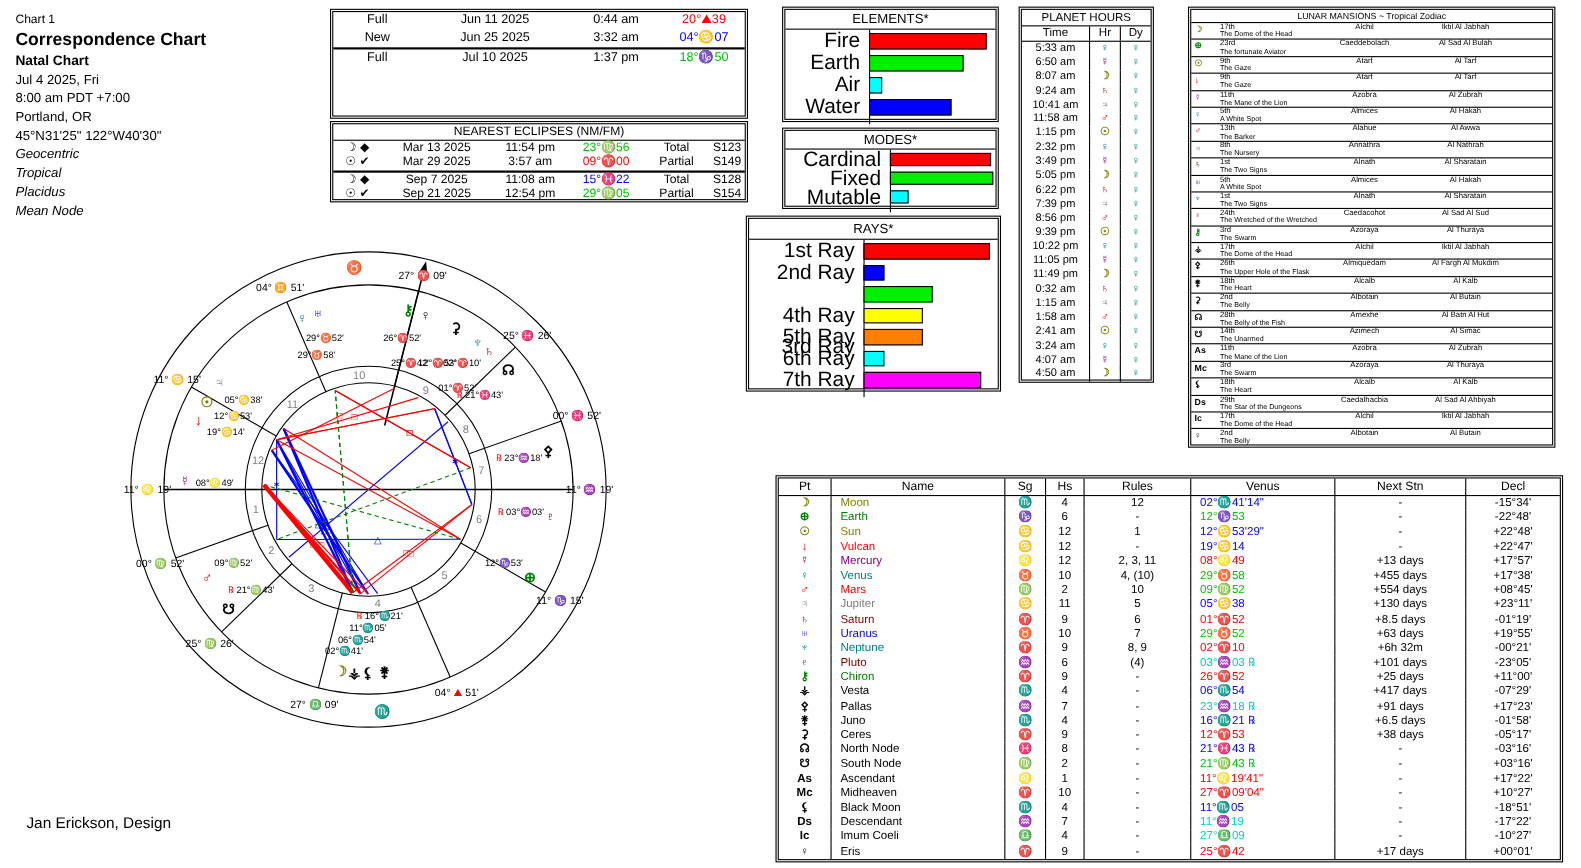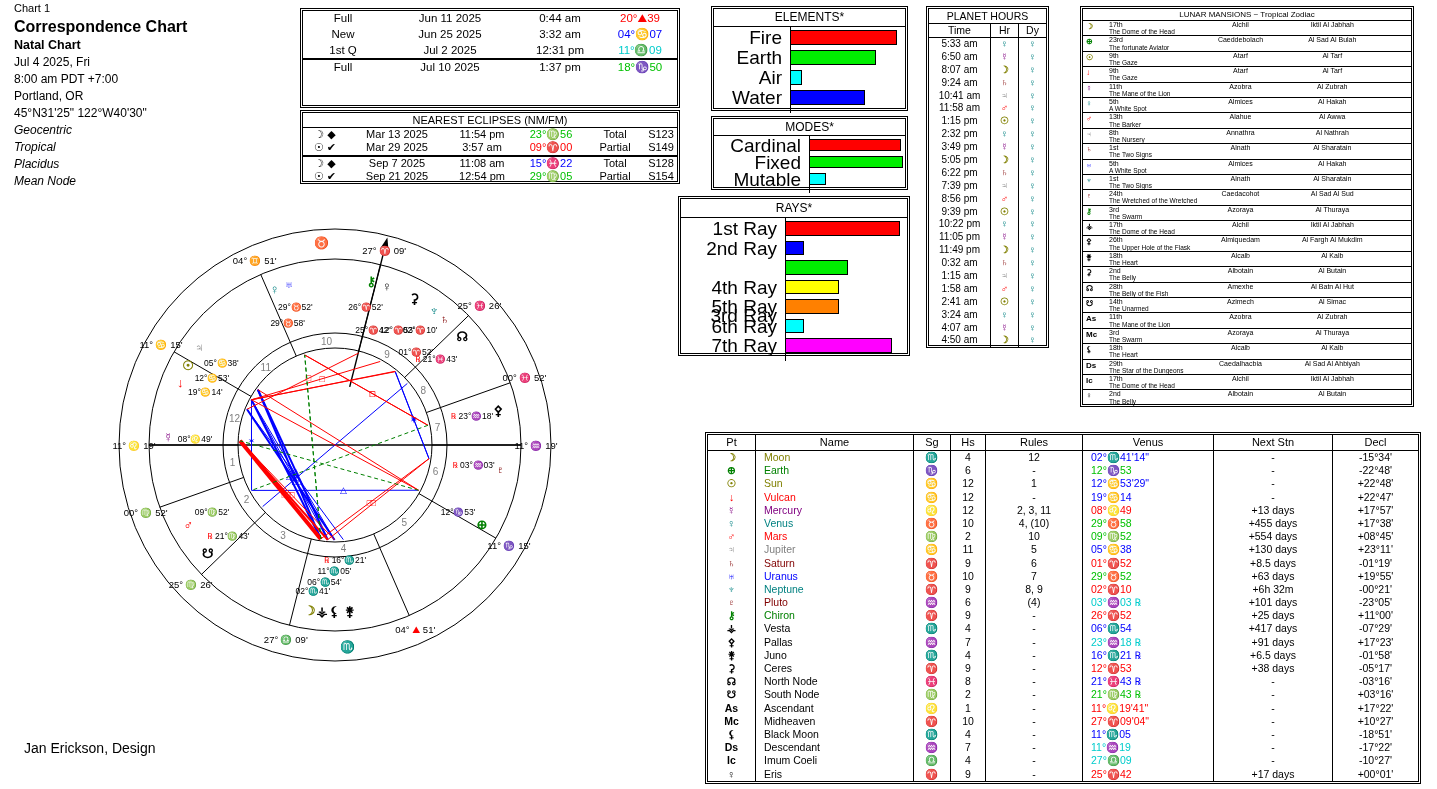--- a/index.html
+++ b/index.html
@@ -1,19 +1,19 @@
 <!DOCTYPE html>
 <html><head>
 <meta charset="utf-8">
 <style>
   html,body{margin:0;padding:0;background:#fff;width:1437px;height:789px;overflow:hidden;
     font-family:"Liberation Sans",sans-serif;color:#000;}
   .abs{position:absolute;}
   
-  #chart-info{left:14px;top:0;line-height:17px;font-size:12px;}
+  #chart-info{left:14px;top:10px;line-height:17px;font-size:12px;}
   #chart-info .t1{font-size:11px;}
   #chart-info .t2{font-size:16px;font-weight:bold;line-height:20px;}
   #chart-info .t3{font-size:12.5px;font-weight:bold;}
   #chart-info .it{font-style:italic;}
   
   .box{border:1px solid #000;outline:1px solid #000;outline-offset:1px;background:#fff;box-sizing:border-box;}
   .ttl{text-align:center;border-bottom:1px solid #000;font-size:12px;line-height:15px;}
   
   #phases{left:302px;top:10px;width:376px;height:96px;}
   .ph-row{display:grid;grid-template-columns:80px 134px 86px 1fr;font-size:11.5px;height:15.8px;line-height:15.8px;text-align:center;}
@@ -84,26 +84,20 @@
      <span>Full</span>
      <span>Jun 11 2025</span>
      <span>0:44 am</span>
      <span style="color:#ff0000">20°⛰39</span>
    </div>
       <div class="ph-row">
      <span>New</span>
      <span>Jun 25 2025</span>
      <span>3:32 am</span>
      <span style="color:#0000ff">04°♋07</span>
-   </div>
-      <div class="ph-row">
-     <span>1st Q</span>
-     <span>Jul 2 2025</span>
-     <span>12:31 pm</span>
-     <span style="color:#00cccc">11°♎09</span>
    </div>
       <div class="ph-row sep">
      <span>Full</span>
      <span>Jul 10 2025</span>
      <span>1:37 pm</span>
      <span style="color:#00c000">18°♑50</span>
    </div>
     </div>
 </div>
 

